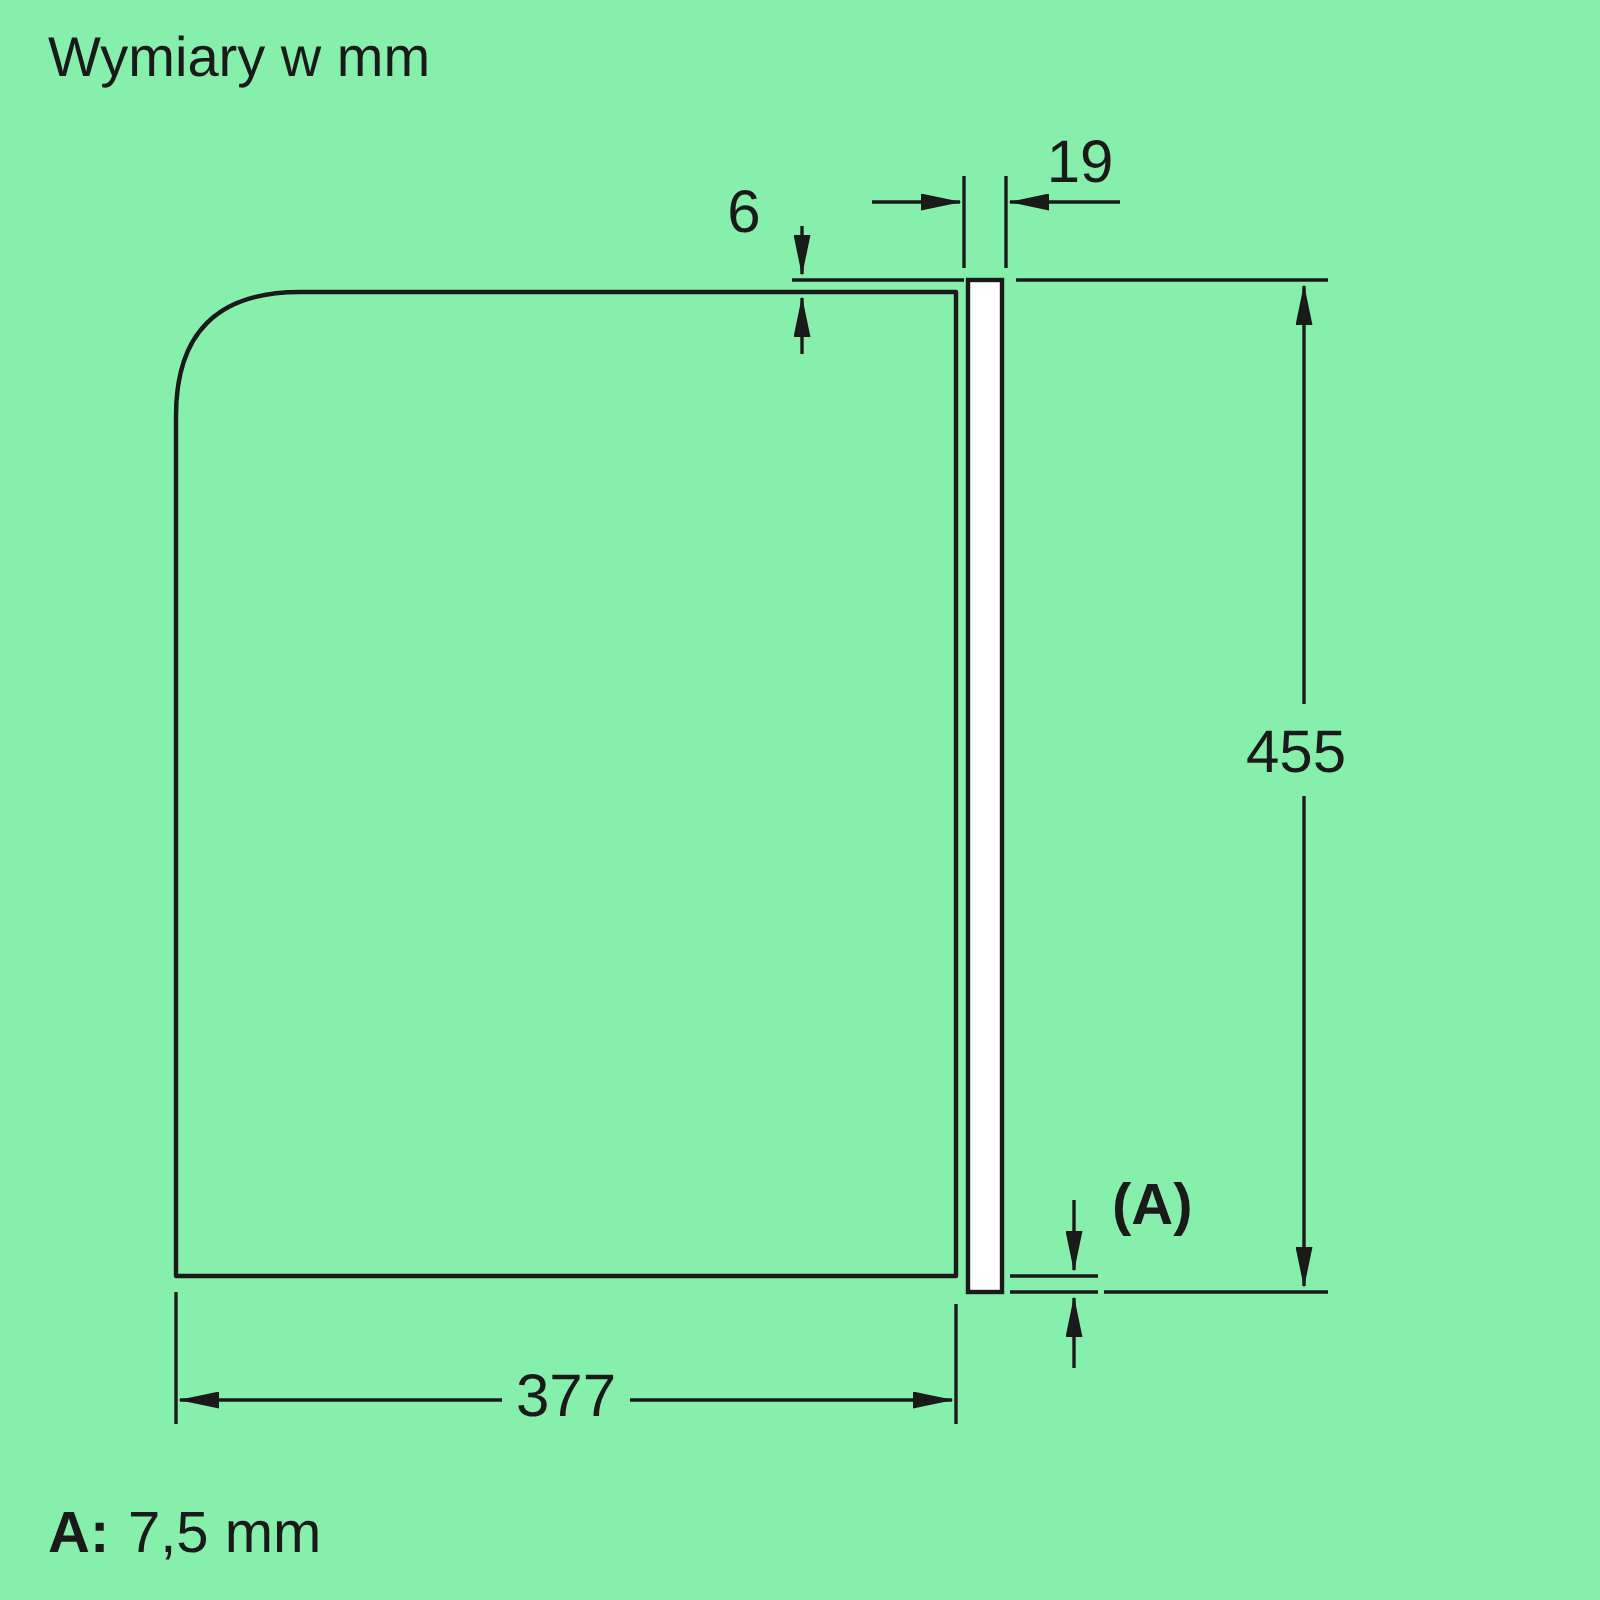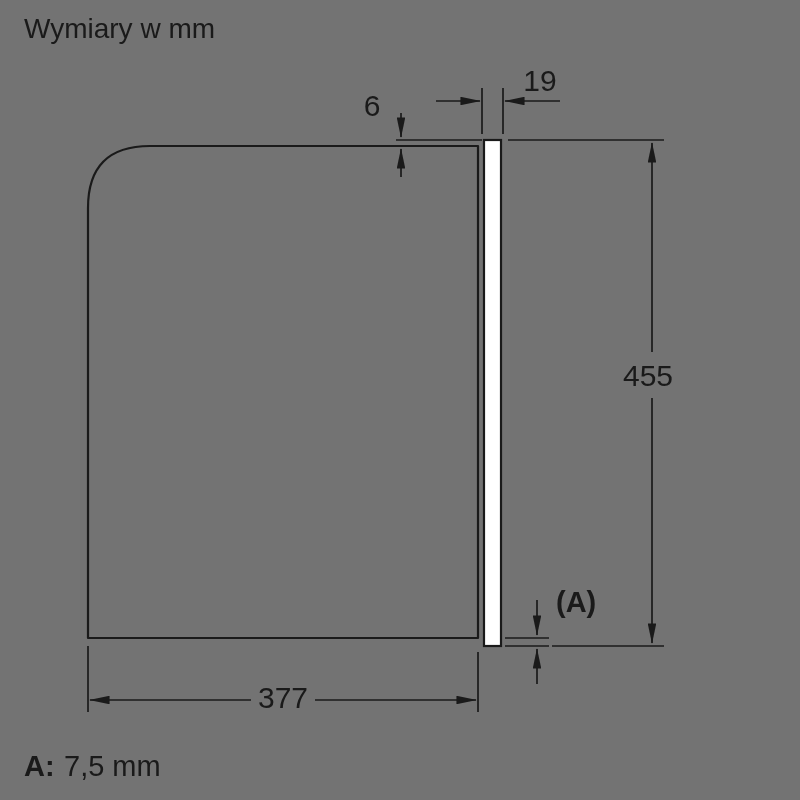--- a/index.html
+++ b/index.html
@@ -4,21 +4,21 @@
 <style>
   html, body {
     margin: 0;
     padding: 0;
     background: #ffffff;
   }
   .canvas {
     position: relative;
     width: 800px;
     height: 800px;
-    background: #737373;
+    background: #86efac;
     font-family: "Liberation Sans", sans-serif;
     overflow: hidden;
   }
   svg {
     display: block;
   }
   .outline {
     fill: none;
     stroke: #1a1a1a;
     stroke-width: 2.2;

